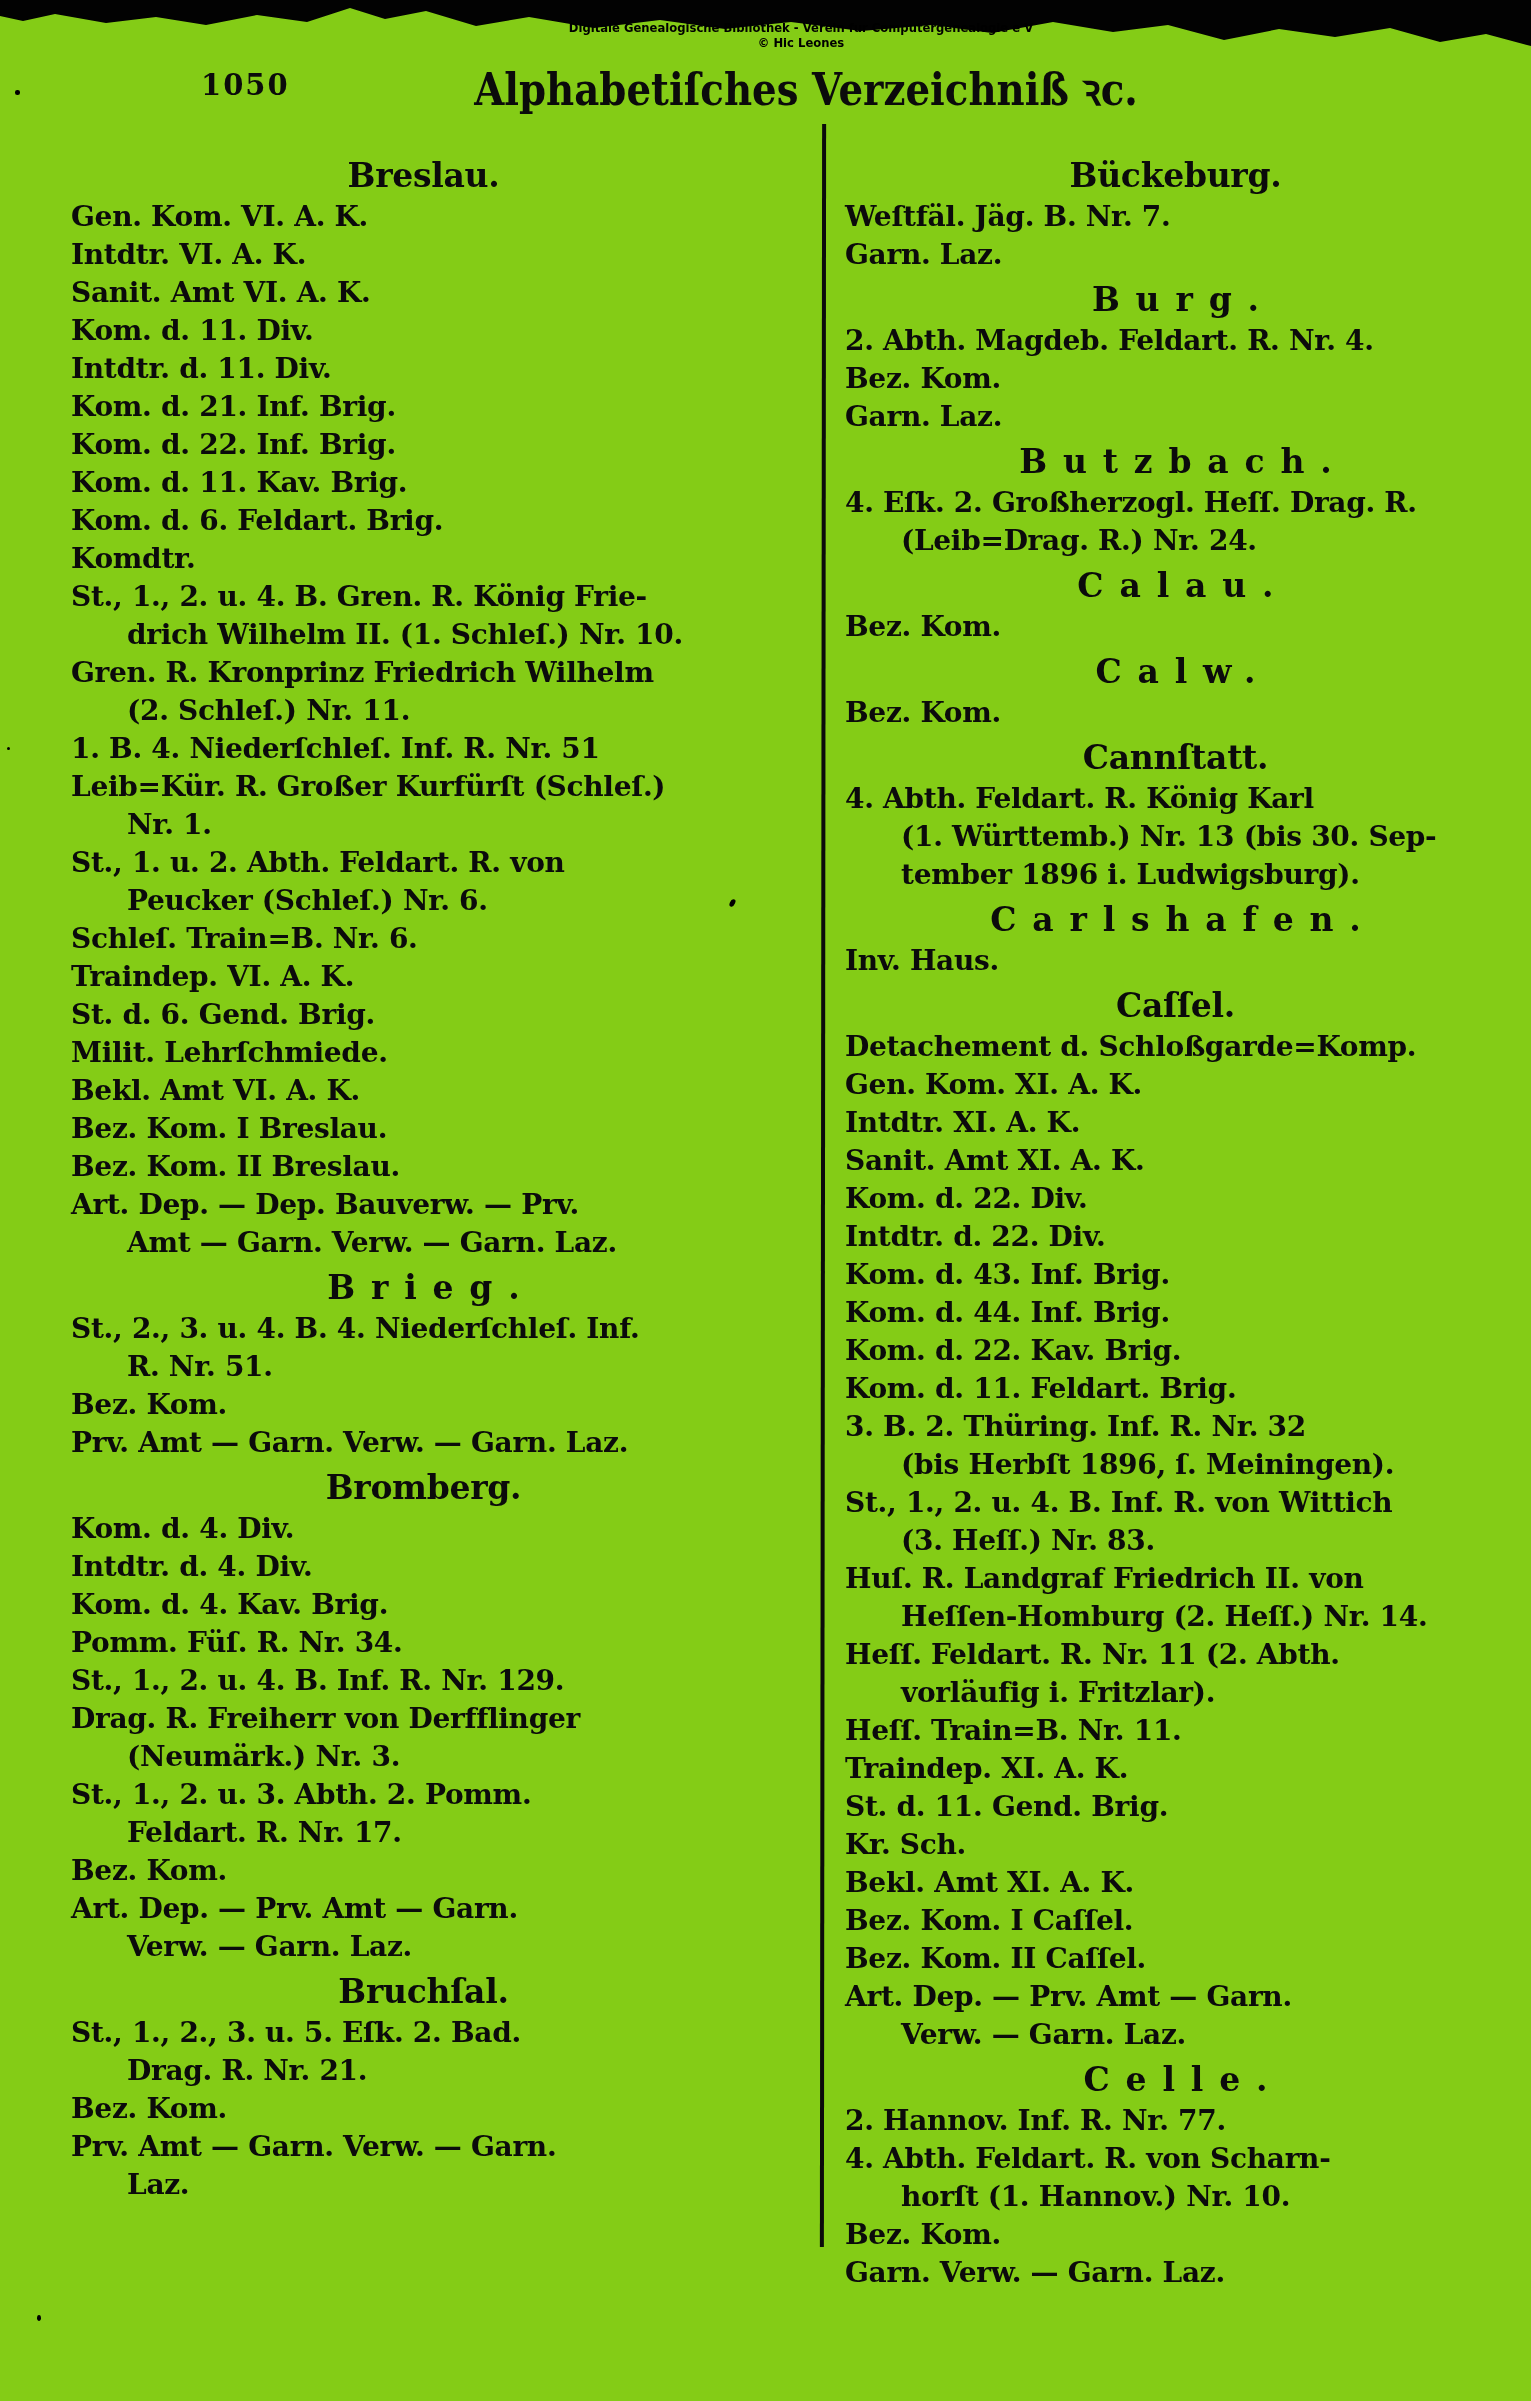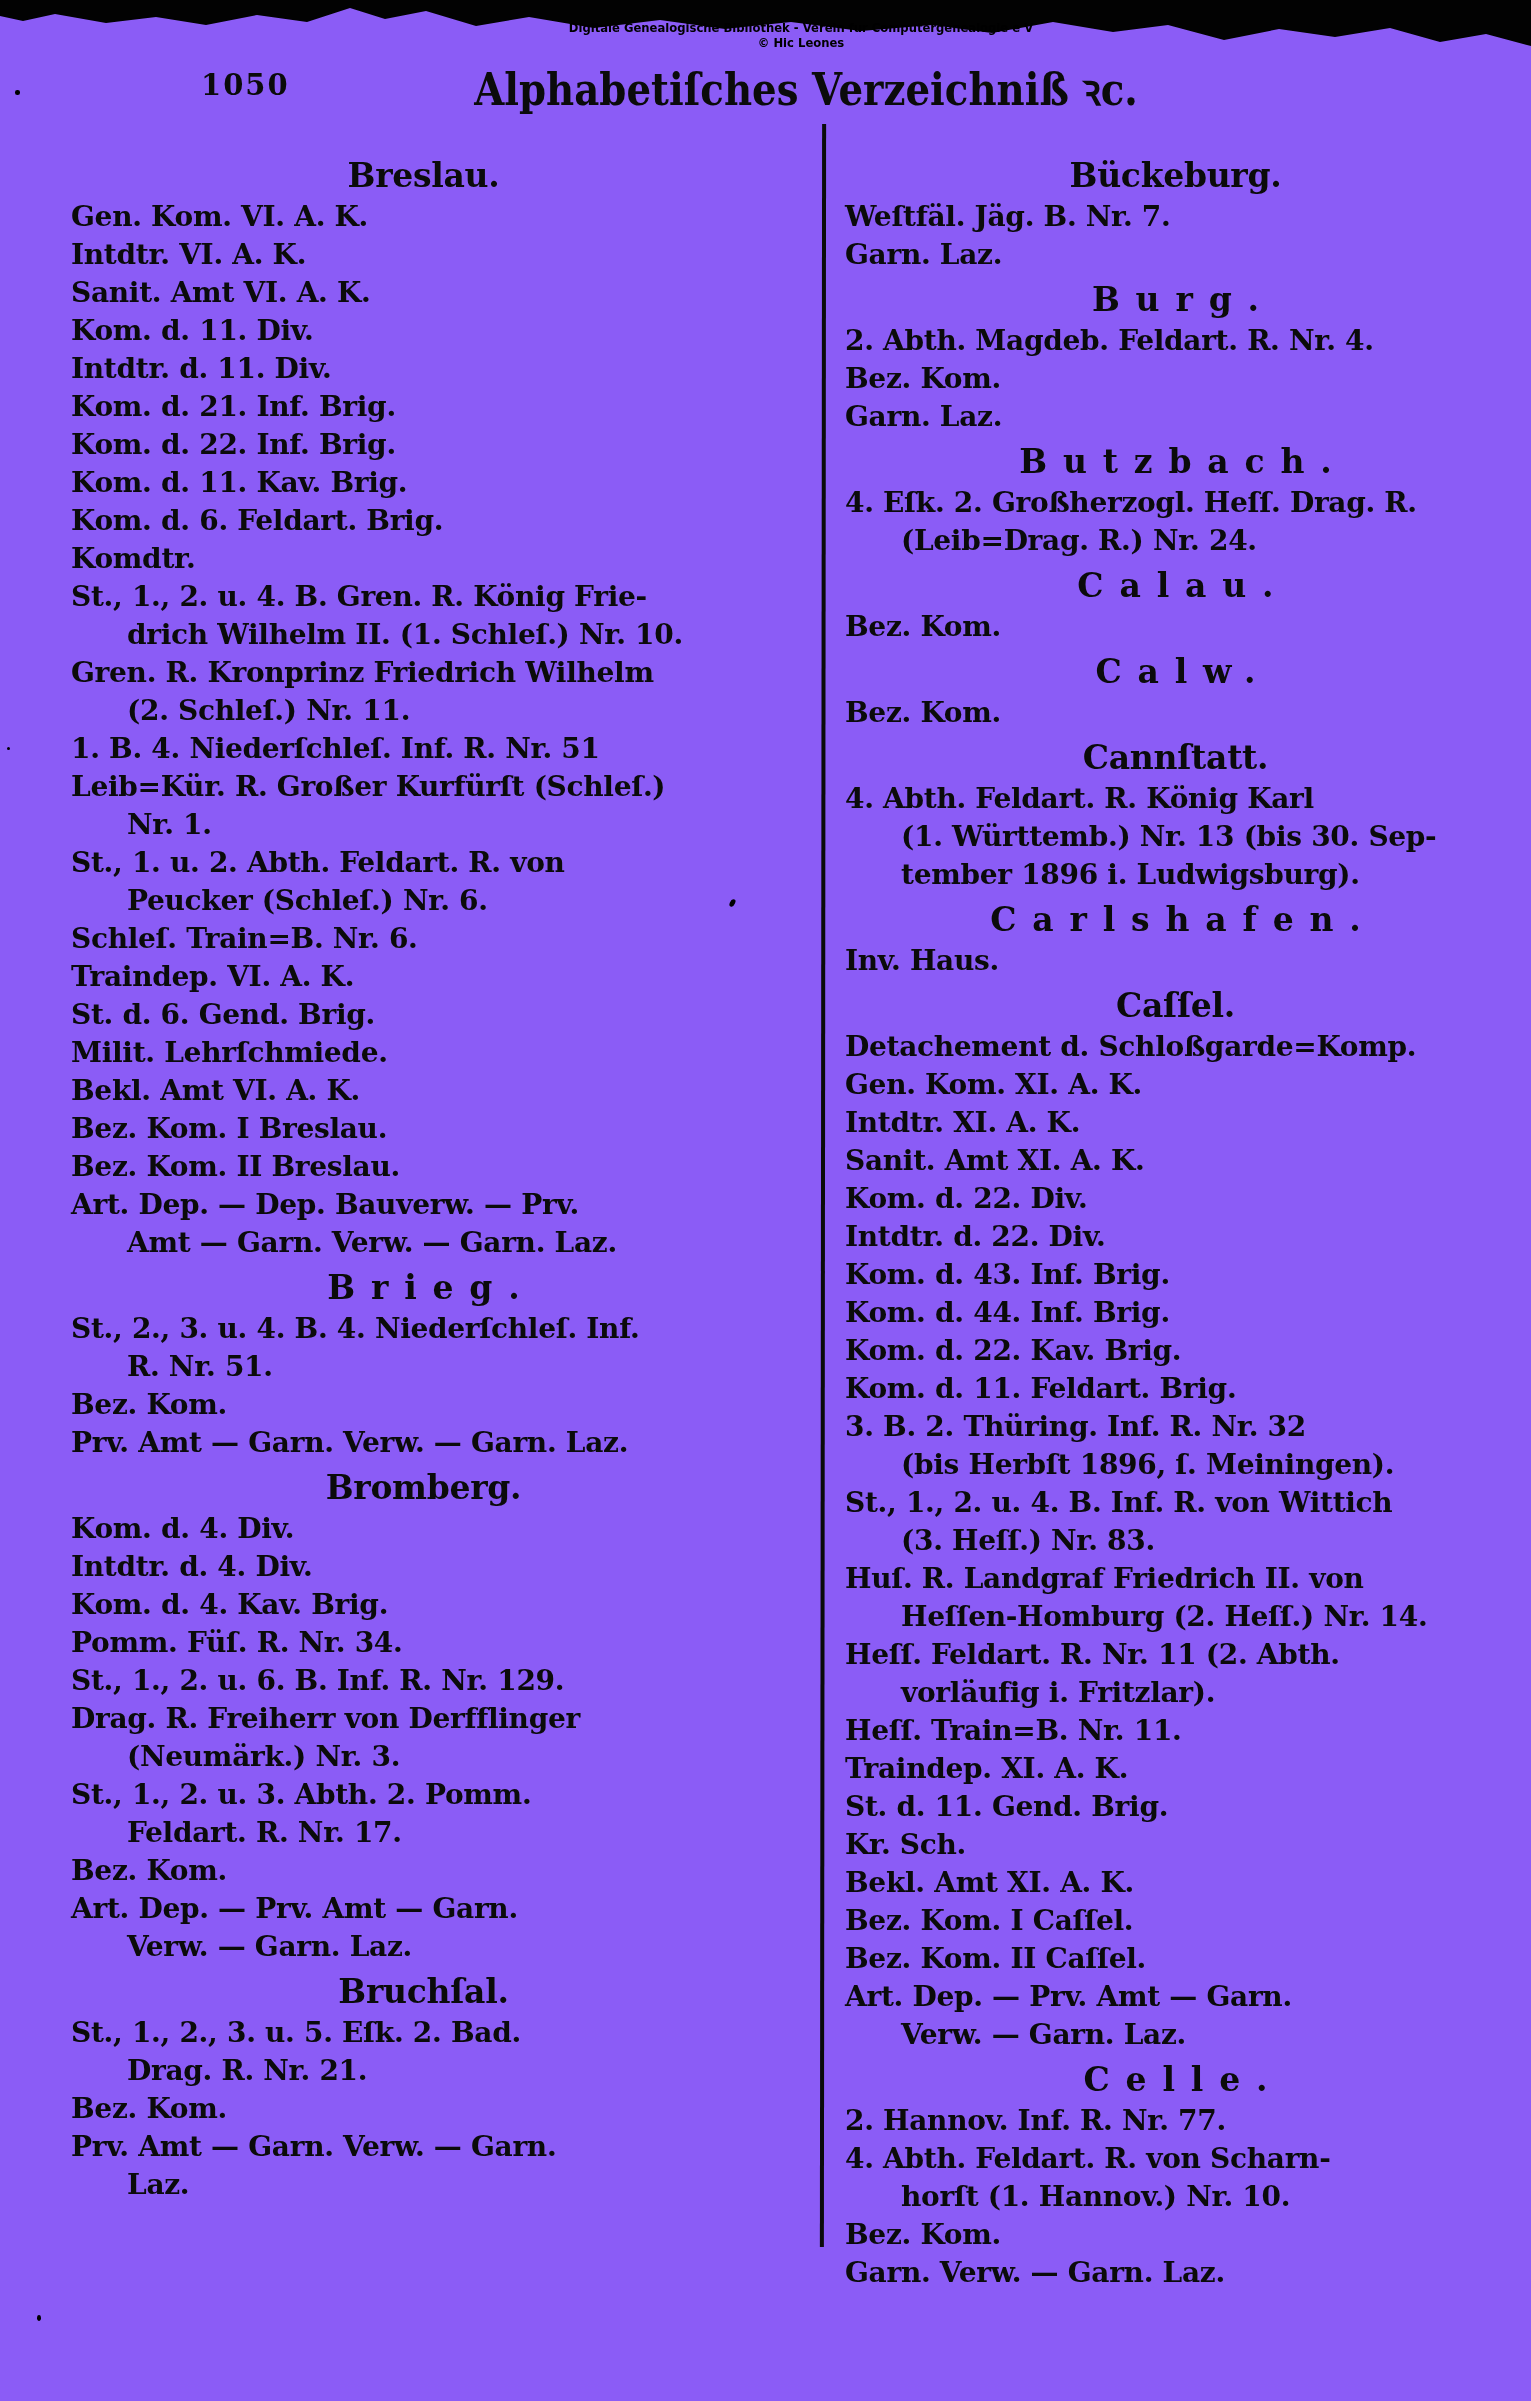--- a/index.html
+++ b/index.html
@@ -4,21 +4,21 @@
 <style>
   html, body {
     margin: 0; padding: 0;
     width: 1531px; height: 2401px;
     overflow: hidden;
     background: #ffffff;
   }
   .page {
     position: absolute; left: 0; top: 0;
     width: 1531px; height: 2401px;
-    background: #8b5cf6;
+    background: #84cc16;
     color: #0b0b0b;
     font-family: "DejaVu Serif", serif;
   }
   
   .scan-band {
     position: absolute; left: 0; top: 0;
     width: 1531px; height: 48px;
     background: #020202;
     clip-path: polygon(0px 0px, 1531px 0px, 1531px 46px, 1486px 34px, 1440px 42px,
       1390px 28px, 1335px 37px, 1279px 29px, 1224px 40px, 1168px 25px, 1113px 32px,
@@ -135,21 +135,21 @@
       <div class="heading spaced">Brieg.</div>
       <div class="line">St., 2., 3. u. 4. B. 4. Niederſchleſ. Inf.</div>
       <div class="line ind">R. Nr. 51.</div>
       <div class="line">Bez. Kom.</div>
       <div class="line">Prv. Amt — Garn. Verw. — Garn. Laz.</div>
       <div class="heading">Bromberg.</div>
       <div class="line">Kom. d. 4. Div.</div>
       <div class="line">Intdtr. d. 4. Div.</div>
       <div class="line">Kom. d. 4. Kav. Brig.</div>
       <div class="line">Pomm. Füſ. R. Nr. 34.</div>
-      <div class="line">St., 1., 2. u. 6. B. Inf. R. Nr. 129.</div>
+      <div class="line">St., 1., 2. u. 4. B. Inf. R. Nr. 129.</div>
       <div class="line">Drag. R. Freiherr von Derfflinger</div>
       <div class="line ind">(Neumärk.) Nr. 3.</div>
       <div class="line">St., 1., 2. u. 3. Abth. 2. Pomm.</div>
       <div class="line ind">Feldart. R. Nr. 17.</div>
       <div class="line">Bez. Kom.</div>
       <div class="line">Art. Dep. — Prv. Amt — Garn.</div>
       <div class="line ind">Verw. — Garn. Laz.</div>
       <div class="heading">Bruchſal.</div>
       <div class="line">St., 1., 2., 3. u. 5. Eſk. 2. Bad.</div>
       <div class="line ind">Drag. R. Nr. 21.</div>

